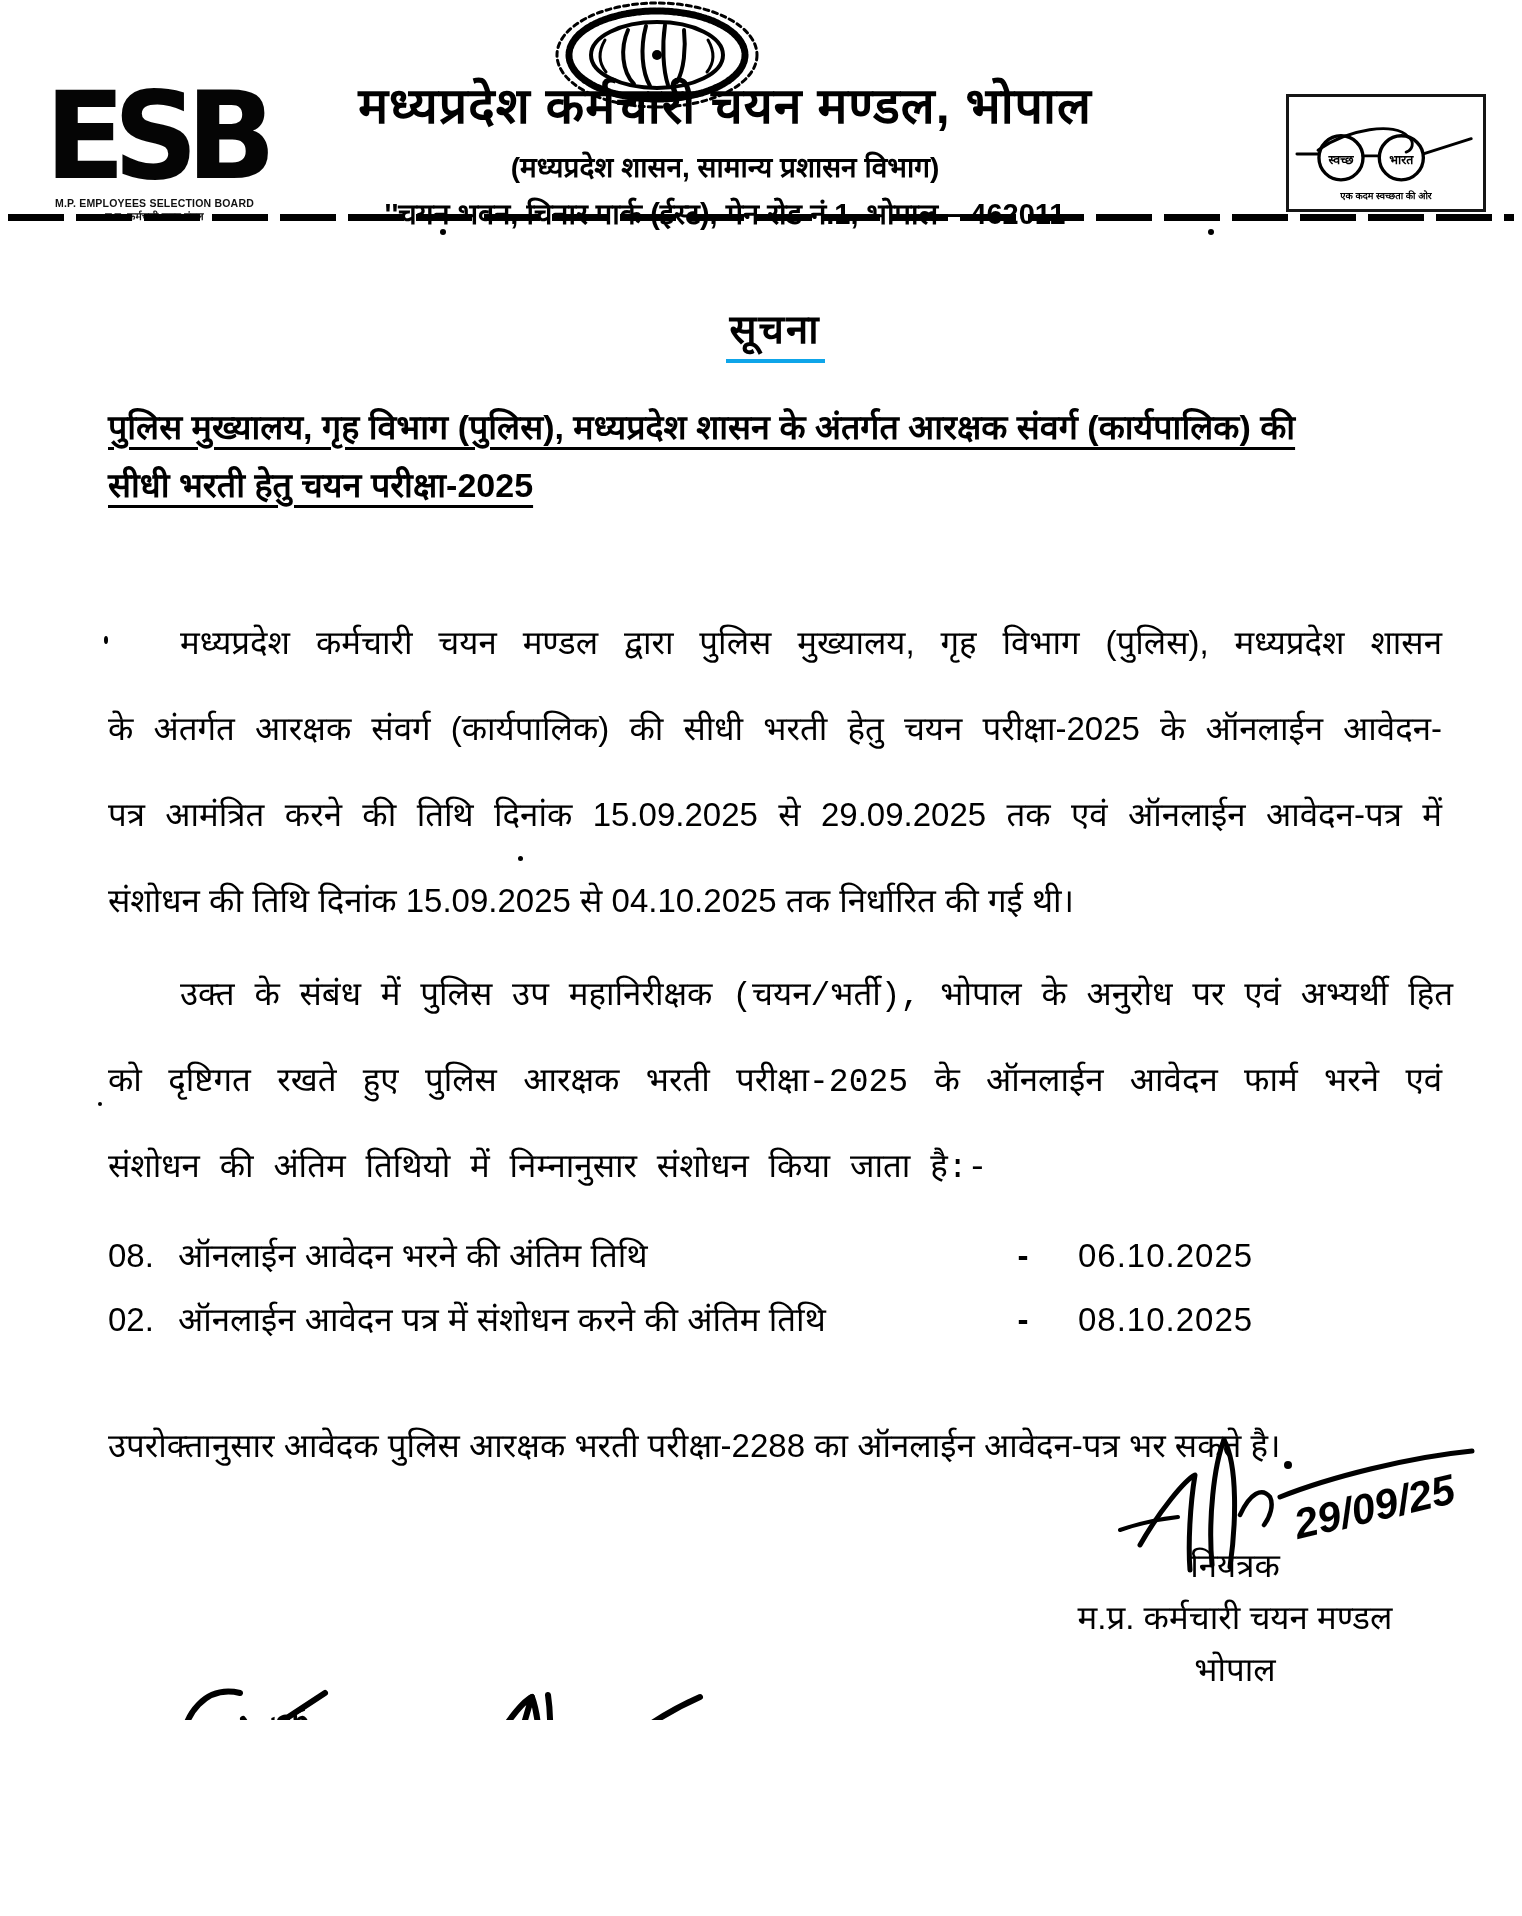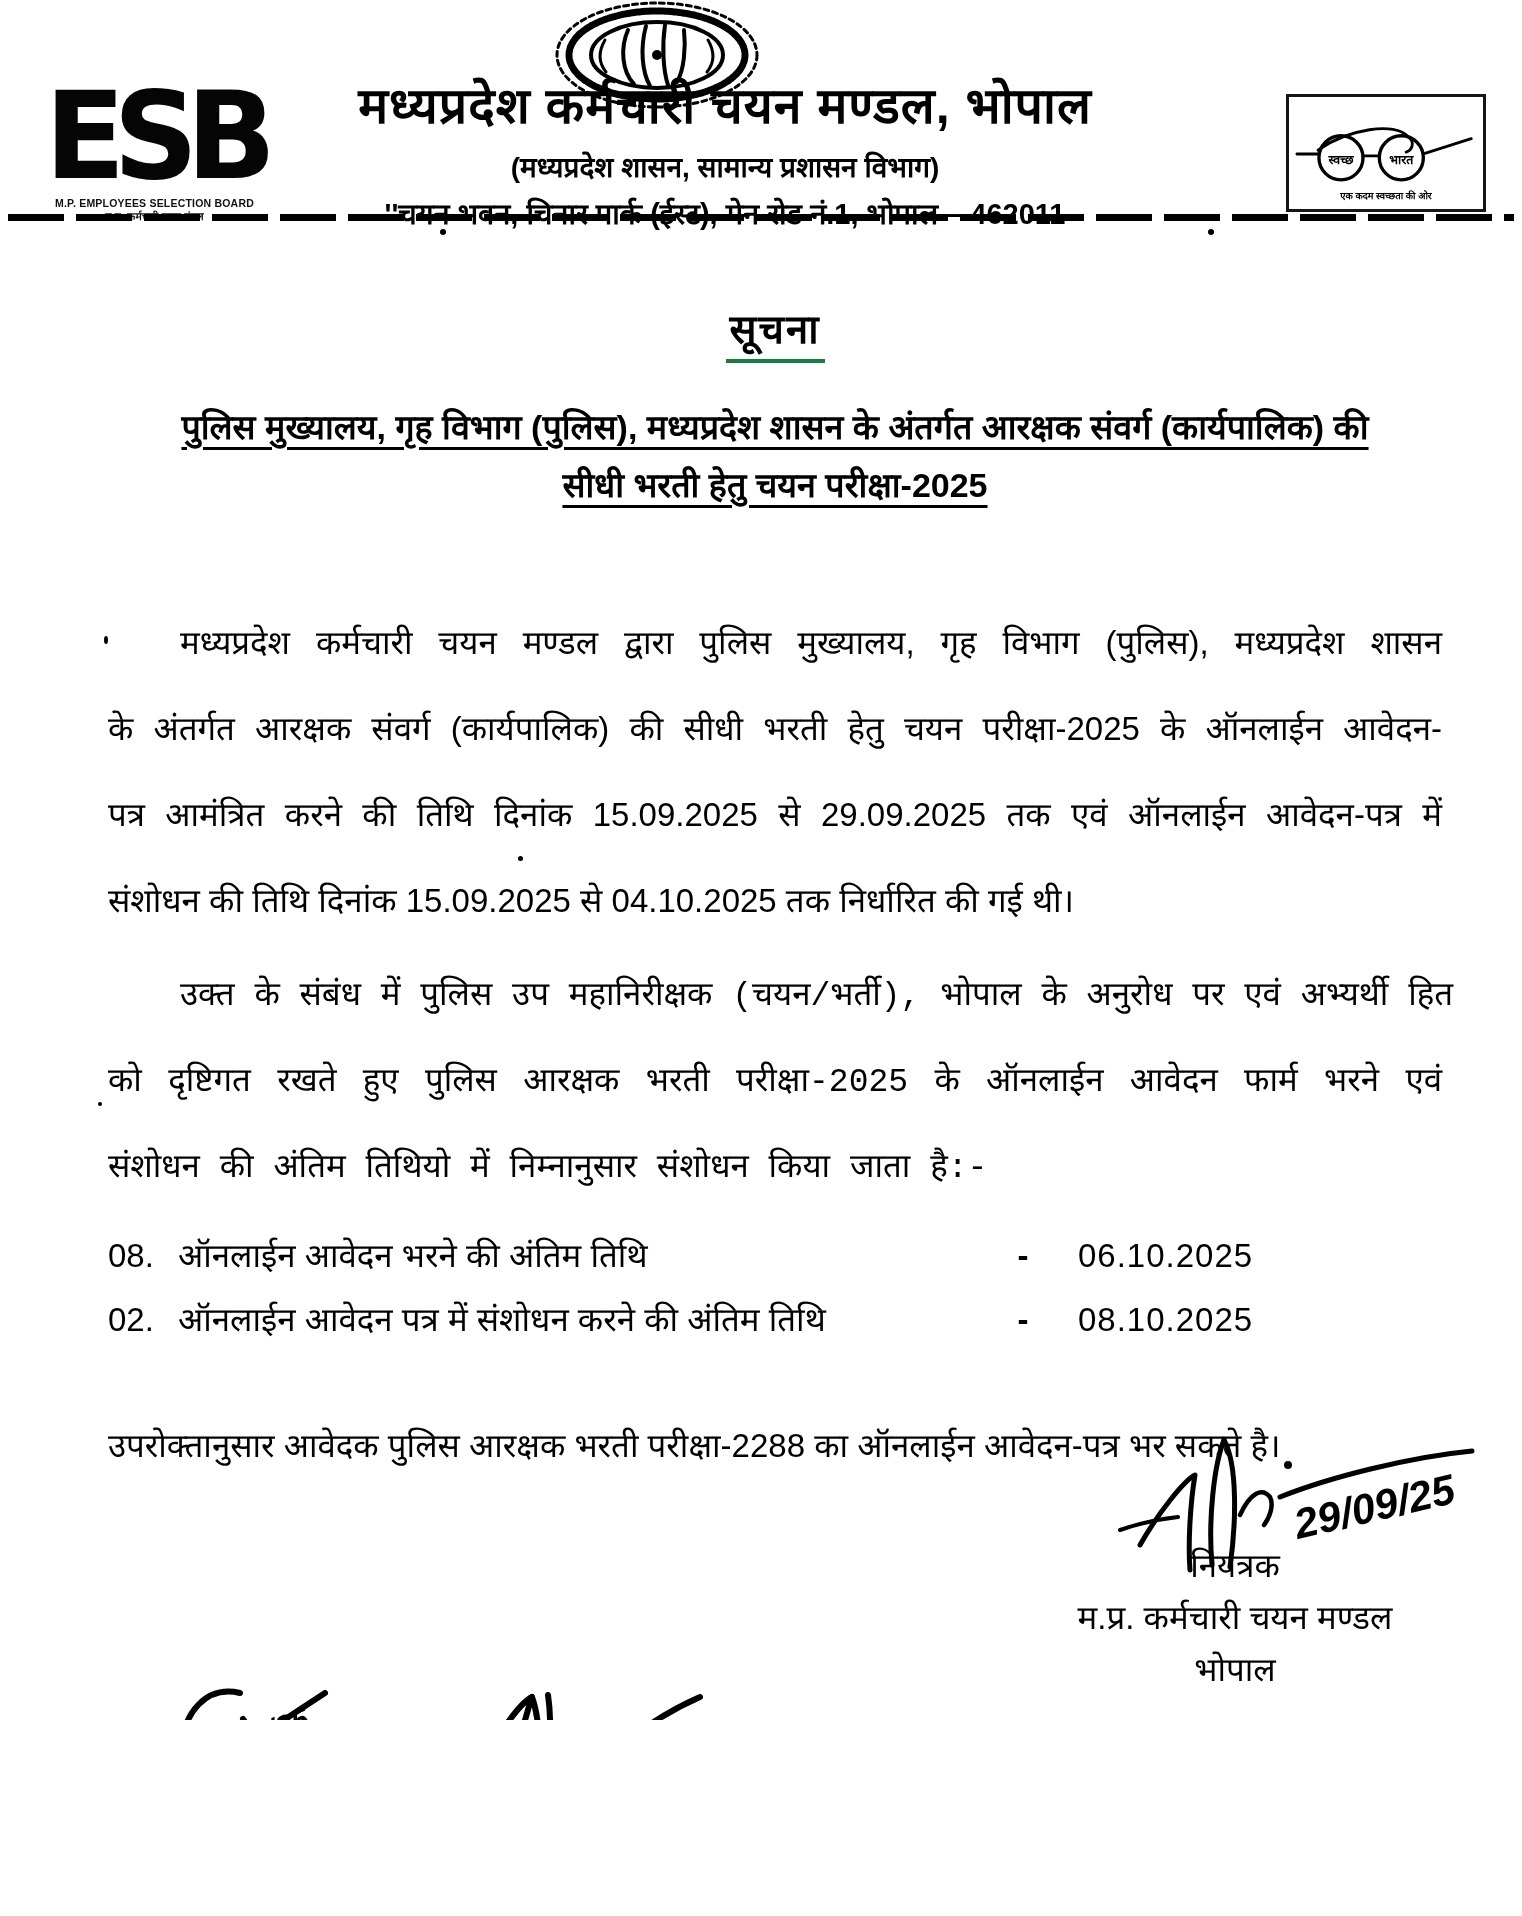--- a/index.html
+++ b/index.html
@@ -38,23 +38,23 @@
   }
   .dot{ position:absolute; width:6px; height:6px; background:#000; border-radius:50%; }
 
   
   .content{ position:absolute; left:108px; top:255px; width:1334px; }
 
   .notice-heading{
     margin-top:45px; text-align:center; font-size:40px; font-weight:700;
     letter-spacing:2px;
   }
-  .notice-heading span{ display:inline-block; border-bottom:4px solid #15803d; padding:0 4px 4px 4px; }
-
-  .subject{ margin-top:36px; text-align:center; font-size:34px; font-weight:700; line-height:1.7; }
+  .notice-heading span{ display:inline-block; border-bottom:4px solid #0ea5e9; padding:0 4px 4px 4px; }
+
+  .subject{ margin-top:36px; text-align:left; font-size:34px; font-weight:700; line-height:1.7; }
   .subject .sline{
     text-decoration:underline; text-decoration-thickness:3px; text-underline-offset:8px;
   }
 
   .para{ font-size:33px; }
   .para .line{ line-height:86px; white-space:nowrap; }
   .para .stretch{ text-align:justify; text-align-last:justify; }
   .para .indent{ text-indent:72px; }
   .p1{ margin-top:85px; }
   .p2{ margin-top:10px;font-family:Liberation Mono, monospace; }

